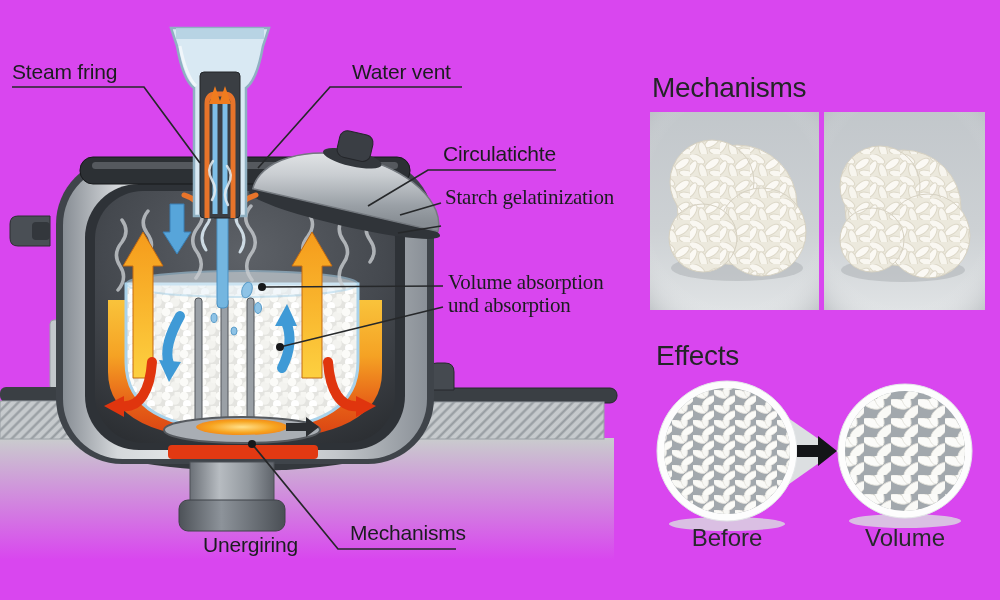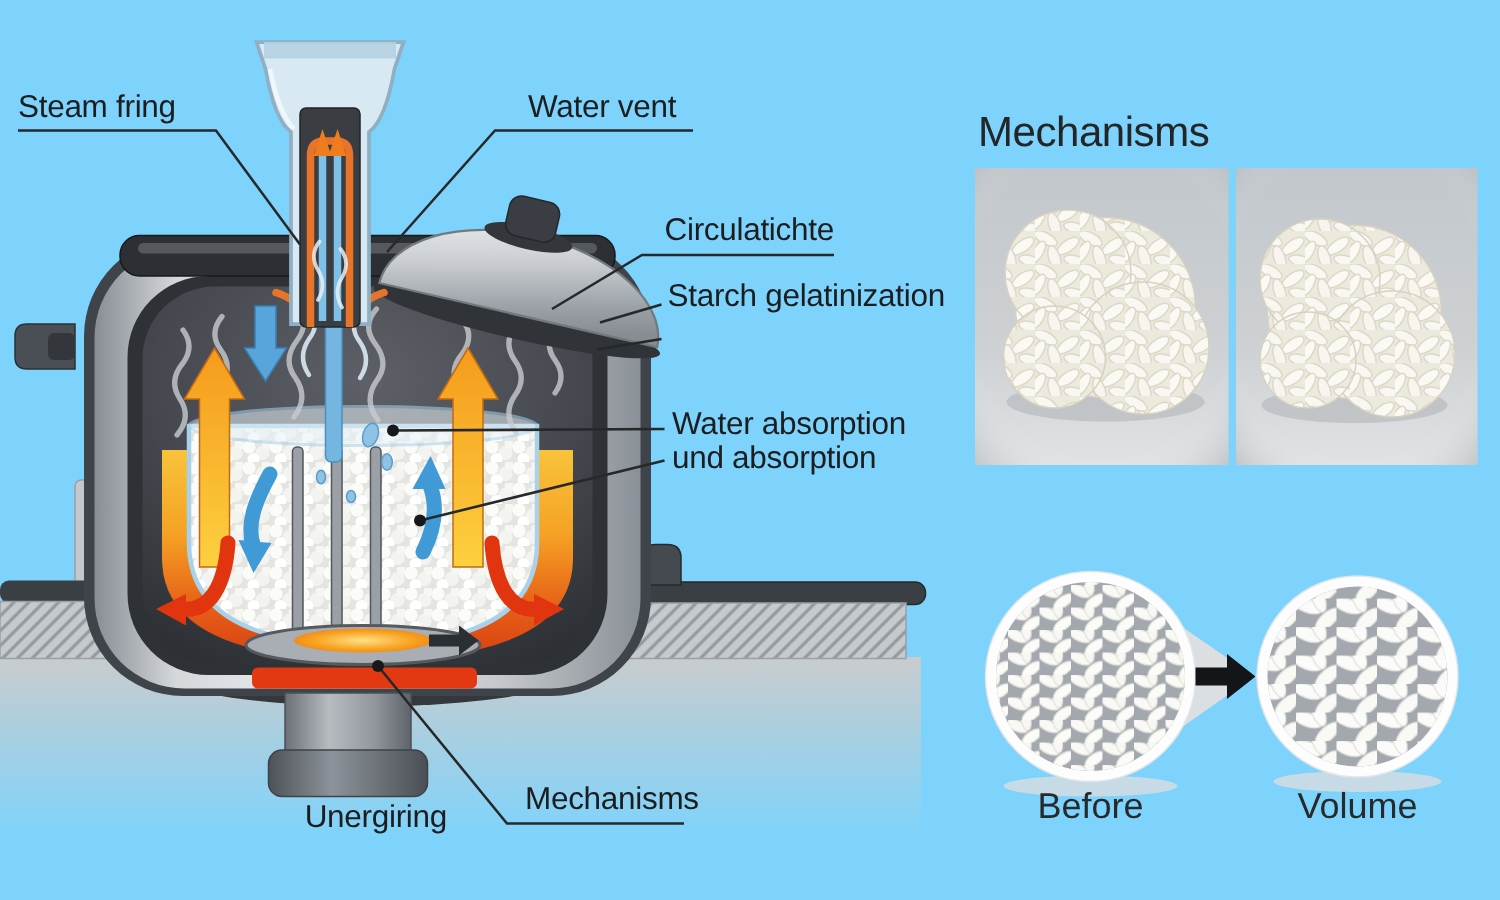--- a/index.html
+++ b/index.html
@@ -1,21 +1,21 @@
 <!DOCTYPE html>
 <html><head>
 <meta charset="utf-8">
 <style>
   html,body{margin:0;padding:0;background:#ffffff;}
-  .stage{position:relative;width:1000px;height:600px;background:#7dd3fc;overflow:hidden;
+  .stage{position:relative;width:1000px;height:600px;background:#d946ef;overflow:hidden;
          font-family:"Liberation Sans",sans-serif;}
   .stage svg{position:absolute;left:0;top:0;}
   .lbl{position:absolute;font-size:21px;line-height:1.1;color:#1b1d1f;white-space:nowrap;
        letter-spacing:-0.2px;font-weight:500;}
-  .lbl .line{display:block;}
+  .lbl .line{display:block;font-family:Liberation Serif, serif;}
   .hd{position:absolute;font-size:28px;font-weight:400;color:#232527;letter-spacing:-0.3px;}
   .cap{position:absolute;font-size:24px;color:#27292b;width:96px;text-align:center;font-weight:500;}
 </style>
 </head>
 <body>
 
 <div class="stage">
 
 <svg width="1000" height="600" viewBox="0 0 1000 600">
   <defs>
@@ -286,23 +286,24 @@
   </g>
 </svg>
 
 <div class="lbl" style="left:12px;top:60px">Steam fring</div>
 <div class="lbl" style="left:352px;top:60px">Water vent</div>
 <div class="lbl" style="left:443px;top:142px">Circulatichte</div>
 <div class="lbl" style="left:445px;top:186px">
   <span class="line">Starch gelatinization</span>
 </div>
 <div class="lbl" style="left:448px;top:271px">
-  <span class="line">Water absorption</span>
+  <span class="line">Volume absorption</span>
   <span class="line">und absorption</span>
 </div>
 <div class="lbl" style="left:350px;top:521px">Mechanisms</div>
 <div class="lbl" style="left:168px;top:533px;width:130px;text-align:right">Unergiring</div>
 
 <div class="hd" style="left:652px;top:72px">Mechanisms</div>
+<div class="hd" style="left:656px;top:340px">Effects</div>
 <div class="cap" style="left:857px;top:524px">Volume</div>
 <div class="cap" style="left:679px;top:524px">Before</div>
 
 </div>
 
 </body></html>

